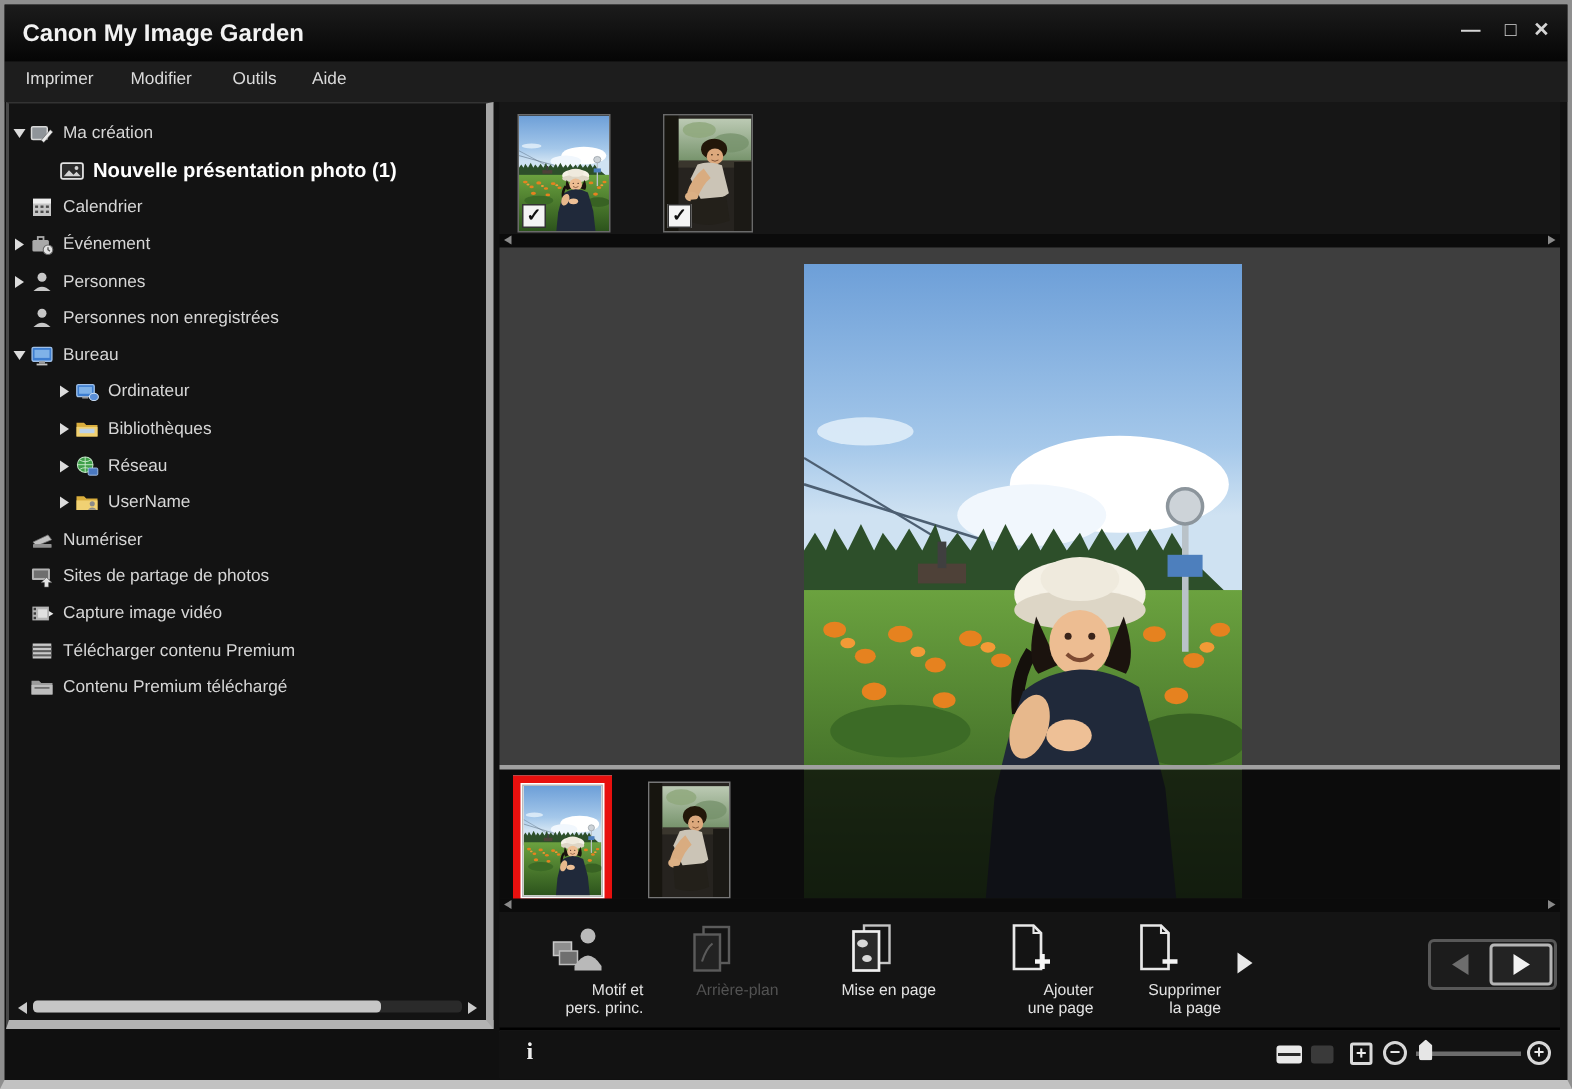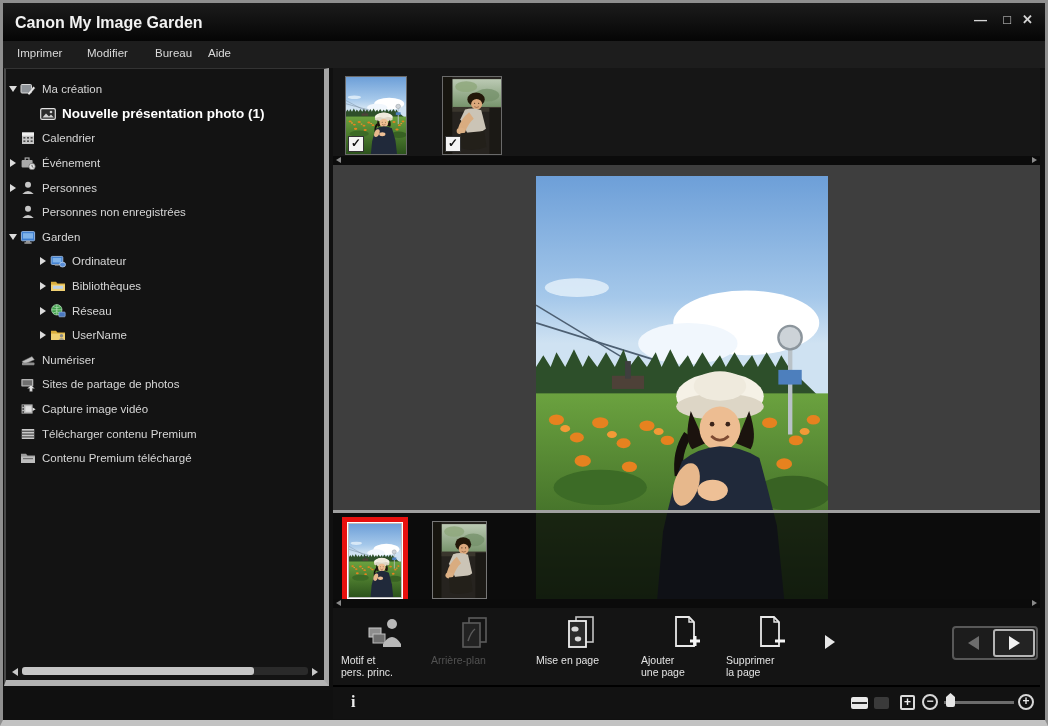--- a/index.html
+++ b/index.html
@@ -56,21 +56,21 @@
   #tthumb2{left:109px;top:8px;width:60px;height:79px;border:1px solid #6a6a6a;}
   .cbx{position:absolute;left:2px;bottom:2px;width:14px;height:14px;background:#f4f4f4;border:1px solid #333;
     font-size:12px;line-height:13px;font-weight:bold;color:#111;text-align:center;z-index:2;}
   #pthumb1{left:9px;top:449px;width:66px;height:87px;border:5px solid #e8100e;background:#fff;z-index:4;}
   #pthumb1 .inner{position:absolute;inset:1px;border:1px solid #bbb;}
   #pthumb1 svg{width:100%;height:100%;display:block;}
   #pthumb2{left:99px;top:453px;width:55px;height:78px;border:1px solid #777;z-index:4;}
   
   #toolbar{position:absolute;left:0;top:540px;right:0;height:77px;background:#141414;z-index:5;}
   #toolbar-sep{position:absolute;left:0;top:617px;right:0;height:2px;background:#000;border-bottom:1px solid #2e2e2e;z-index:5;}
-  .tb-btn{position:absolute;top:4px;width:88px;text-align:left;}
+  .tb-btn{position:absolute;top:4px;width:88px;text-align:right;}
   .tb-icon{height:42px;display:flex;align-items:center;justify-content:center;}
   .tb-label{font-size:10.5px;line-height:12px;color:#e3e3e3;white-space:pre-line;}
   .tb-btn.disabled .tb-label{color:#525252;}
   .tb-btn.disabled .tb-icon{opacity:0.38;}
   #tb-motif{left:8px;} #tb-arriere{left:98px;} #tb-mise{left:203px;} #tb-ajouter{left:308px;} #tb-supprimer{left:393px;}
   #tb-more{position:absolute;left:492px;top:27px;width:0;height:0;
     border-top:7px solid transparent;border-bottom:7px solid transparent;border-left:10px solid #e8e8e8;}
   #btn-print{position:absolute;left:527px;top:16px;width:84px;height:38px;box-sizing:border-box;
     border:2px solid #7d7d7d;border-radius:4px;background:#161616;color:#f0f0f0;font-size:13px;
     display:flex;align-items:center;justify-content:center;}
@@ -286,21 +286,21 @@
   <div id="titlebar">
     <span class="title">Canon My Image Garden</span>
     <span class="winctl" id="btn-min">—</span>
     <span class="winctl" id="btn-max">□</span>
     <span class="winctl" id="btn-close">✕</span>
   </div>
 
   <div id="menubar">
     <span class="menu-item" style="left:14px">Imprimer</span>
     <span class="menu-item" style="left:84px">Modifier</span>
-    <span class="menu-item" style="left:152px">Bureau</span>
+    <span class="menu-item" style="left:152px">Outils</span>
     <span class="menu-item" style="left:205px">Aide</span>
   </div>
 
   <div id="sidebar">
     <div id="tree">
 
       <div class="tree-row">
         <span class="slot">
             <span class="arr-down"></span>
           </span>
@@ -354,21 +354,21 @@
         <span class="tlabel">Personnes non enregistrées</span>
       </div>
 
       <div class="tree-row">
         <span class="slot">
             <span class="arr-down"></span>
           </span>
         <svg class="ticon">
             <use href="#sym-desktop"></use>
           </svg>
-        <span class="tlabel">Garden</span>
+        <span class="tlabel">Bureau</span>
       </div>
 
       <div class="tree-row">
         <span class="slot ind1b">
             <span class="arr-right"></span>
           </span>
         <svg class="ticon">
             <use href="#sym-computer"></use>
           </svg>
         <span class="tlabel">Ordinateur</span>

